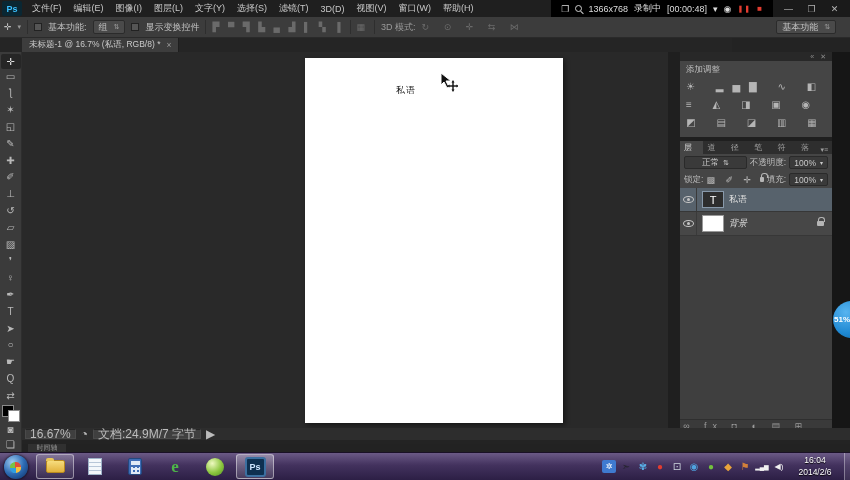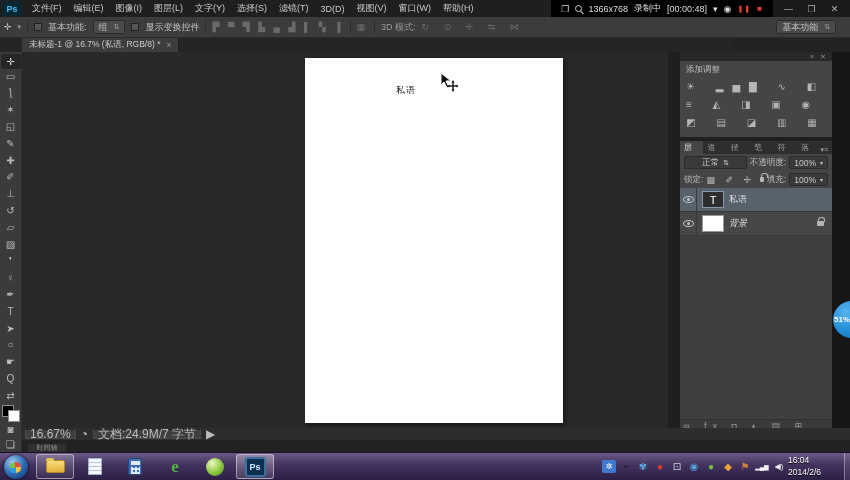--- a/index.html
+++ b/index.html
@@ -144,21 +144,21 @@
   .t-lang { color:#23232b; }
   .t-qq { color:#59b0e8; }
   .t-rec { color:#e23c30; }
   .t-disp { color:#cdd6de; }
   .t-globe { color:#4fa3e0; }
   .t-ball { color:#72c13e; }
   .t-shield { color:#e9a33b; }
   .t-flag { color:#d2803a; }
   .t-net { color:#f0f0f0; font-size:6px !important; }
   .t-vol { color:#f0f0f0; font-size:8px !important; }
-  .clock { width:54px; text-align:left; color:#fff; font-size:8.5px; line-height:1.3;
+  .clock { width:54px; text-align:center; color:#fff; font-size:8.5px; line-height:1.3;
     text-shadow:0 1px 1px #000; margin:0 2px; }
   .showdesk { width:6px; height:28px; border-left:1px solid rgba(255,255,255,.35); background:rgba(255,255,255,.08); }
 </style>
 </head>
 <body>
 
 <div class="screen">
 
   <div class="titlebar">
     <div class="pslogo">Ps</div>

